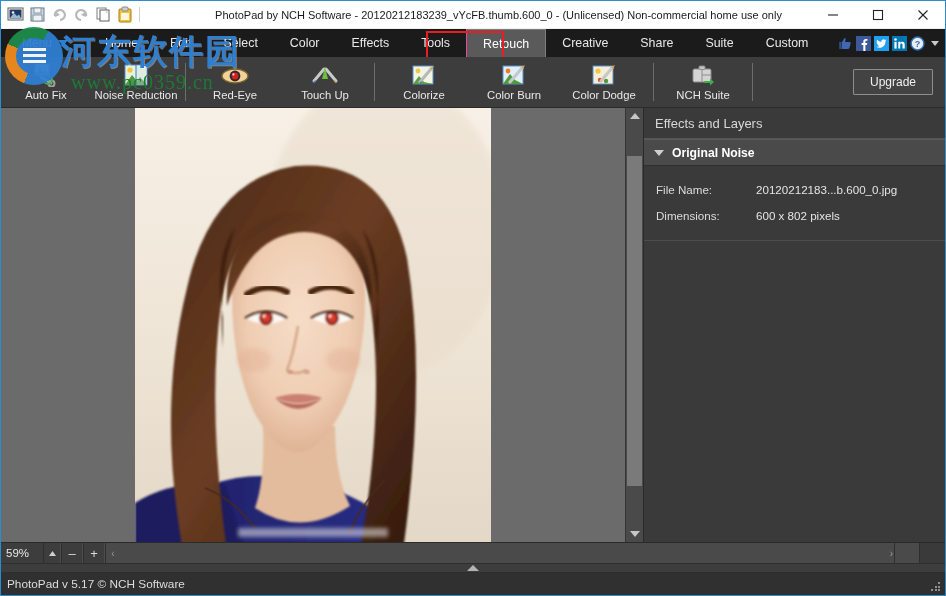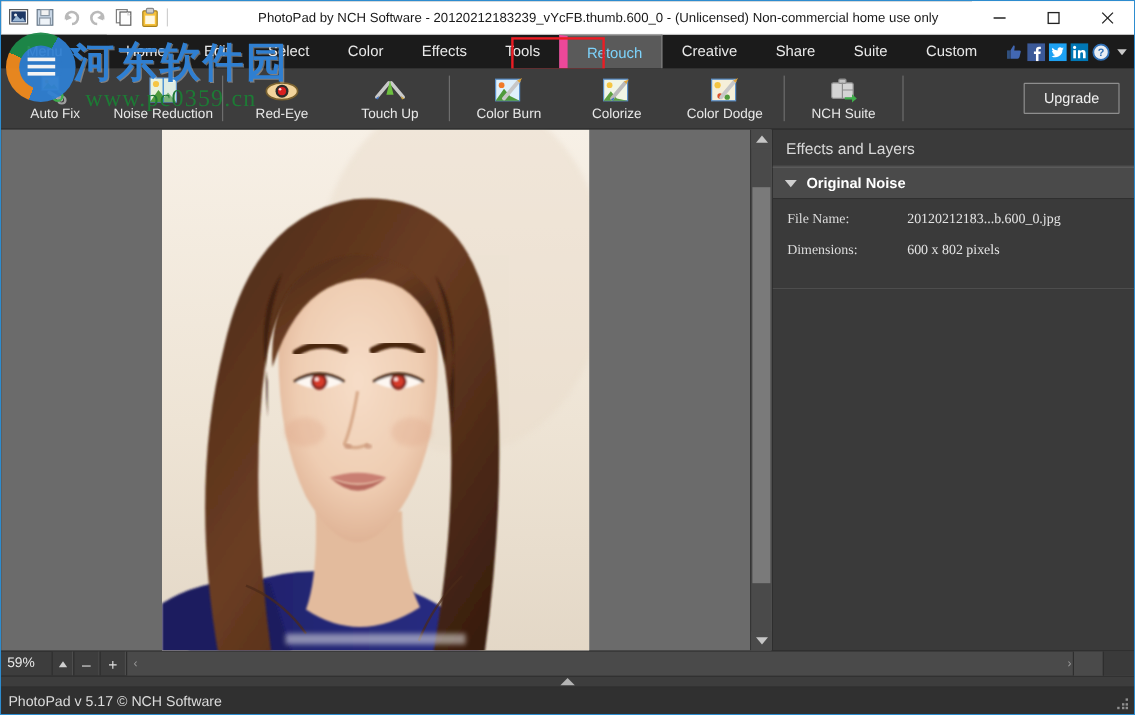--- a/index.html
+++ b/index.html
@@ -49,22 +49,22 @@
     width:88px;display:flex;align-items:center;justify-content:center;gap:6px;
     color:#fff;font-size:12px;background:#1b1b1b;
   }
   .menu-caret{width:0;height:0;border-left:5px solid transparent;border-right:5px solid transparent;border-top:6px solid #2f7fd1;}
   .tabs{display:flex;align-items:stretch;}
   .tab{
     display:flex;align-items:center;justify-content:center;
     padding:0 16px;color:#e9e9e9;font-size:12.4px;white-space:nowrap;
   }
   .tab.active{
-    background:#5a5a5a;color:#7dd3fc;
-    border-left:7px solid #ec4899;border-right:1px solid #7d7d7d;border-top:1px solid #7d7d7d;
+    background:#5a5a5a;color:#ffffff;
+    border-left:1px solid #ec4899;border-right:1px solid #7d7d7d;border-top:1px solid #7d7d7d;
     box-sizing:border-box;
   }
   .social{
     margin-left:auto;display:flex;align-items:center;gap:3px;padding-right:6px;
   }
   .sico{width:15px;height:15px;display:block;border-radius:1px;}
   .help-caret{width:0;height:0;border-left:4px solid transparent;border-right:4px solid transparent;border-top:5px solid #c9c9c9;margin-left:3px;}
 
   
   .annot{
@@ -128,21 +128,21 @@
     font-size:13px;color:#d8d8d8;background:#3a3a3a;
     border-bottom:1px solid #555;
   }
   .side-sec{
     height:25px;display:flex;align-items:center;gap:8px;padding-left:10px;
     background:#4a4a4a;border-bottom:1px solid #2f2f2f;border-top:1px solid #5a5a5a;
   }
   .sec-caret{width:0;height:0;border-left:5px solid transparent;border-right:5px solid transparent;border-top:6px solid #cfcfcf;}
   .sec-label{font-size:12.2px;font-weight:bold;color:#ffffff;}
   .side-body{background:#3a3a3a;padding:10px 0 12px 0;border-bottom:1px solid #4d4d4d;}
-  .row{display:flex;height:26px;font-size:11.6px;color:#dcdcdc;font-family:Liberation Serif, serif;}
+  .row{display:flex;align-items:center;height:26px;font-size:11.6px;color:#dcdcdc;}
   .row .k{width:100px;padding-left:12px;}
   .row .v{color:#e4e4e4;}
   .side-rest{flex:1;background:#3a3a3a;}
 
   
   .zoombar{
     height:20px;min-height:20px;background:#3d3d3d;display:flex;align-items:stretch;
     border-top:1px solid #2a2a2a;
   }
   .zpct{
@@ -406,42 +406,42 @@
           </svg>
       </span>
       <span class="lbl">Touch Up</span>
     </div>
 
     <div class="tsep"></div>
 
     <div class="tool">
       <span class="glyph">
         <svg width="26" height="24" viewBox="0 0 26 24">
-            <rect x="2" y="3" width="20" height="18" fill="#dff0fb" stroke="#5b8fc9"></rect>
-            <circle cx="7" cy="8" r="2.4" fill="#f07a2a"></circle>
-            <path d="M2 21 L9 11 L14 17 L22 21 Z" fill="#4f9a3c"></path>
-            <path d="M9 19 L21 5" stroke="#c7c7c7" stroke-width="3.2" stroke-linecap="round"></path>
-            <path d="M20 4 L24 2 L22 6 Z" fill="#e0a43b"></path>
-          </svg>
-      </span>
-      <span class="lbl">Color Burn</span>
-    </div>
-
-    <div class="tool">
-      <span class="glyph">
-        <svg width="26" height="24" viewBox="0 0 26 24">
             <rect x="2" y="3" width="20" height="18" fill="#f0f5e6" stroke="#5b8fc9"></rect>
             <circle cx="7" cy="8" r="2.4" fill="#f5c542"></circle>
             <path d="M2 21 L8 13 L13 19 L22 21 Z" fill="#5ba03f"></path>
             <path d="M9 19 L20 6" stroke="#b9b9b9" stroke-width="3.2" stroke-linecap="round"></path>
             <path d="M19 5 L23 3 L21 7 Z" fill="#e0a43b"></path>
             <path d="M8 20 L11 18 L10 21 Z" fill="#3b6fc4"></path>
           </svg>
       </span>
       <span class="lbl">Colorize</span>
+    </div>
+
+    <div class="tool">
+      <span class="glyph">
+        <svg width="26" height="24" viewBox="0 0 26 24">
+            <rect x="2" y="3" width="20" height="18" fill="#dff0fb" stroke="#5b8fc9"></rect>
+            <circle cx="7" cy="8" r="2.4" fill="#f07a2a"></circle>
+            <path d="M2 21 L9 11 L14 17 L22 21 Z" fill="#4f9a3c"></path>
+            <path d="M9 19 L21 5" stroke="#c7c7c7" stroke-width="3.2" stroke-linecap="round"></path>
+            <path d="M20 4 L24 2 L22 6 Z" fill="#e0a43b"></path>
+          </svg>
+      </span>
+      <span class="lbl">Color Burn</span>
     </div>
 
     <div class="tool">
       <span class="glyph">
         <svg width="26" height="24" viewBox="0 0 26 24">
             <rect x="2" y="3" width="20" height="18" fill="#f5efd9" stroke="#5b8fc9"></rect>
             <circle cx="7" cy="8" r="2.6" fill="#f5c542"></circle>
             <circle cx="9" cy="17" r="2.2" fill="#d94f2a"></circle>
             <circle cx="15" cy="18" r="2.2" fill="#4f9a3c"></circle>
             <path d="M10 18 L21 5" stroke="#c7c7c7" stroke-width="3.2" stroke-linecap="round"></path>

